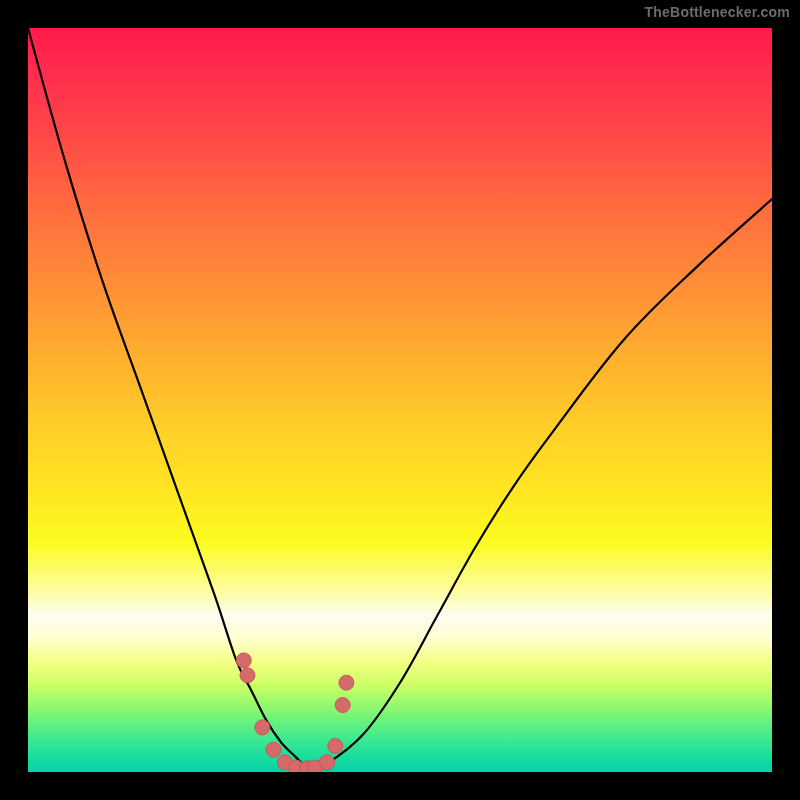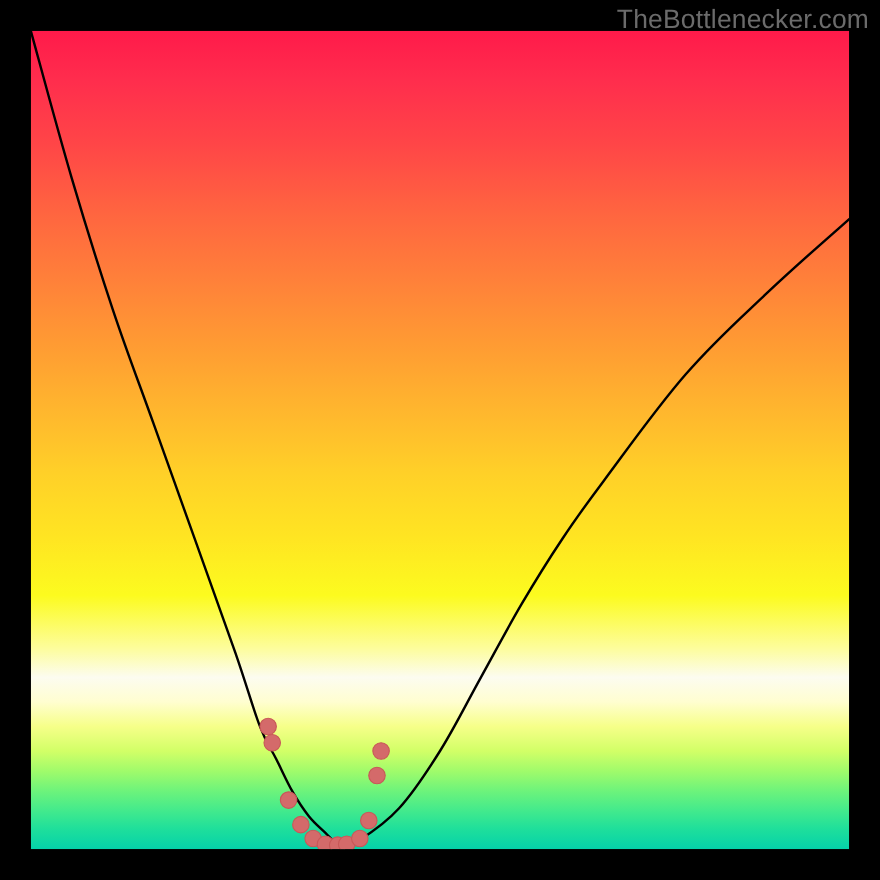--- a/index.html
+++ b/index.html
@@ -55,23 +55,23 @@
     left: 0;
     top: 0;
     width: 744px;
     height: 744px;
   }
   .watermark {
     position: absolute;
     top: 4px;
     right: 10px;
     color: #6b6b6b;
-    font-size: 24px;
+    font-size: 14px;
     letter-spacing: 0.2px;
-    font-weight: 400;
+    font-weight: 700;
   }
 </style>
 </head>
 <body>
 
 <div class="watermark">TheBottlenecker.com</div>
 
 <div class="frame">
   <div class="gradient"></div>
 

